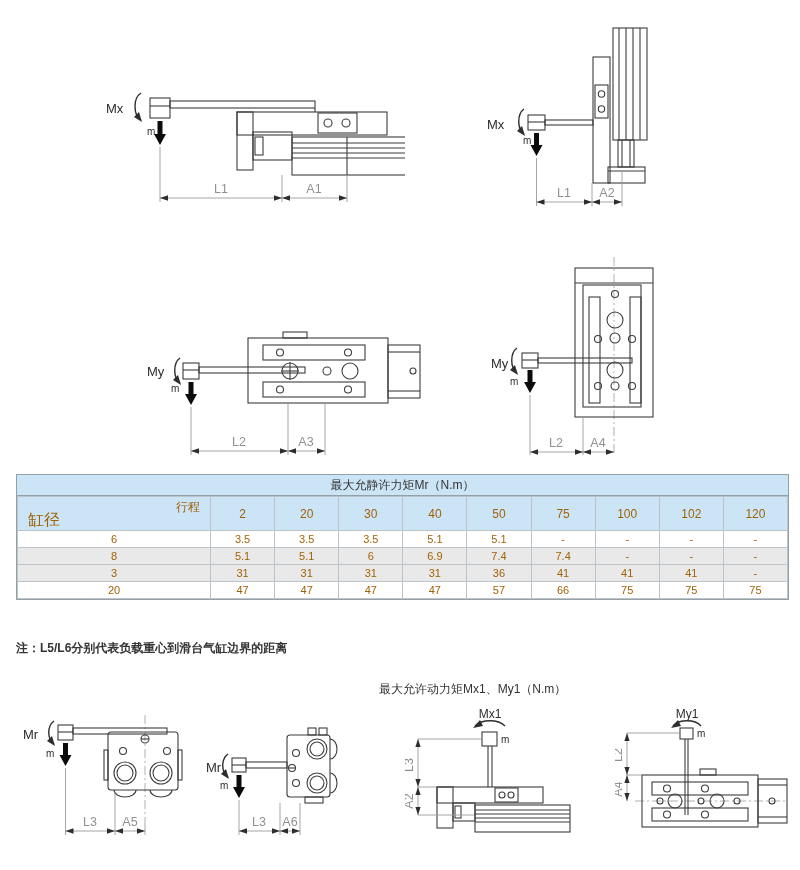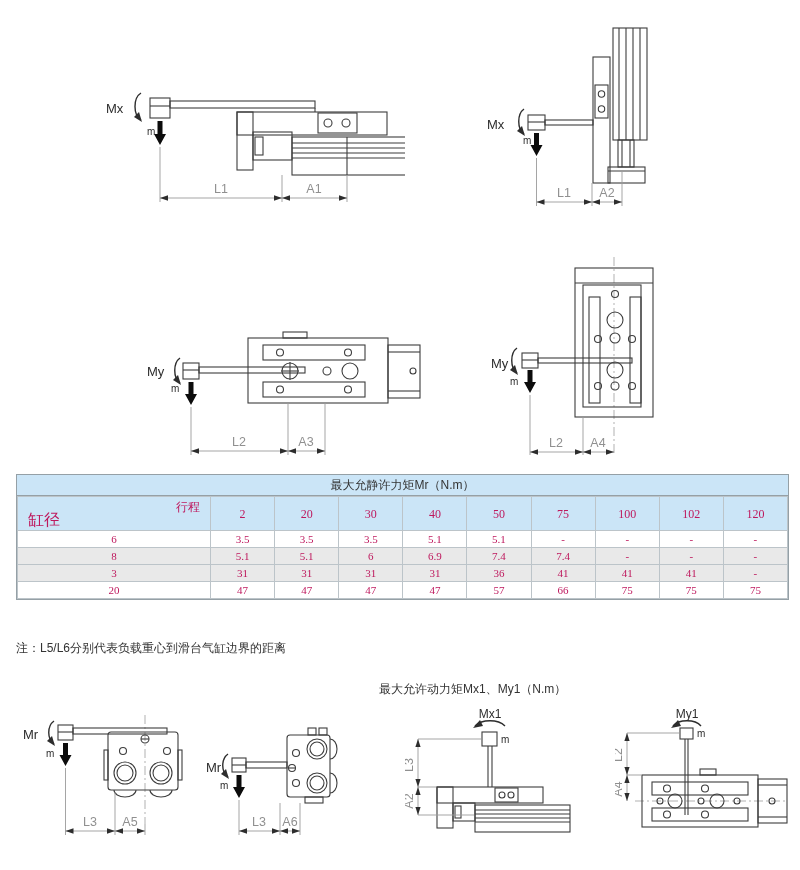--- a/index.html
+++ b/index.html
@@ -13,29 +13,29 @@
   .dlabel { font-size:12.5px; fill:#909090; }
   .dk { stroke:#3d3d3d; stroke-width:1.1; fill:none; }
   .gy { stroke:#9b9b9b; stroke-width:0.9; fill:none; }
   .cl { stroke:#a8a8a8; stroke-width:0.9; fill:none; stroke-dasharray:9 3 2 3; }
   .ah { fill:#2d2d2d; stroke:none; }
   .marw { fill:#0c0c0c; stroke:none; }
 
   .tablewrap { position:absolute; left:16px; top:474px; width:773px; border:1px solid #95a0a6; background:#fff; }
   .t-title { background:#cbe5f7; height:21px; line-height:21px; font-size:12px; color:#333;
              border-bottom:1px solid #95a0a6;text-align:center; }
-  table.moment { border-collapse:collapse; width:100%; table-layout:fixed; color:#be185d;font-family:Liberation Serif, serif; }
+  table.moment { border-collapse:collapse; width:100%; table-layout:fixed; color:#a16207; }
   table.moment td { border:1px solid #bcc4c9; text-align:center; font-size:11px; height:16px; line-height:16px; }
   table.moment tr.hdr td { background:#cbe5f7; font-size:12px; height:34px; }
   table.moment tr.alt td { background:#e9e9e9; }
   td.corner { position:relative; background-color:#cbe5f7;
               background-image:linear-gradient(to bottom right, transparent calc(50% - 0.6px), #9ab4c6 calc(50% - 0.6px), #9ab4c6 calc(50% + 0.6px), transparent calc(50% + 0.6px)); }
   td.corner .tr { position:absolute; top:2px; right:10px; font-size:12px; }
   td.corner .bl { position:absolute; bottom:2px; left:10px; font-size:16px; }
-  .note { position:absolute; left:16px; top:640px; font-size:12px; color:#333; }
+  .note { position:absolute; left:16px; top:640px; font-size:12px; color:#333;font-weight:bold; }
   .dyn-title { position:absolute; left:379px; top:681px; font-size:12px; color:#333; }
 </style>
 </head>
 <body>
 
 <div class="page">
 
   <svg class="diag" style="left:100px;top:85px" width="305" height="125" viewBox="0 0 305 125">
     <g class="dk">
       <rect x="50" y="13" width="20" height="20"></rect>

